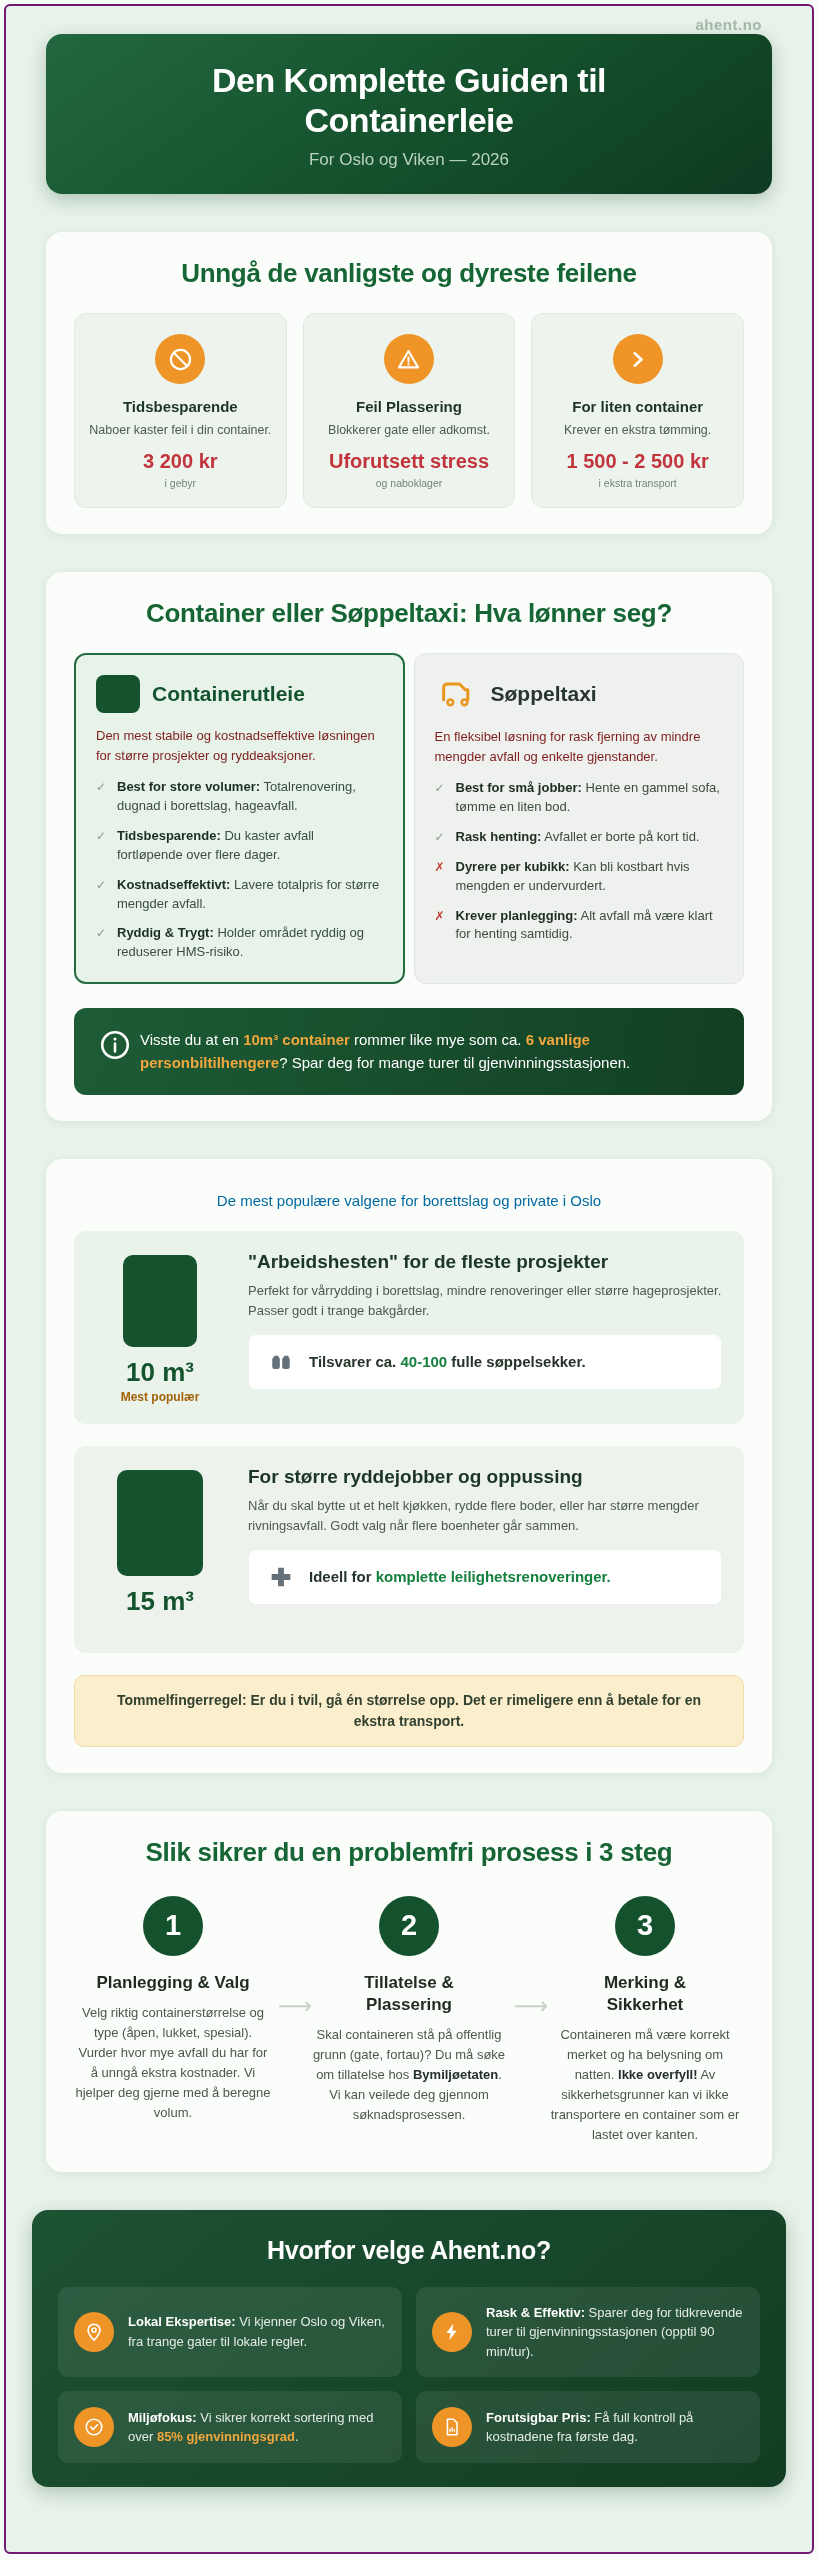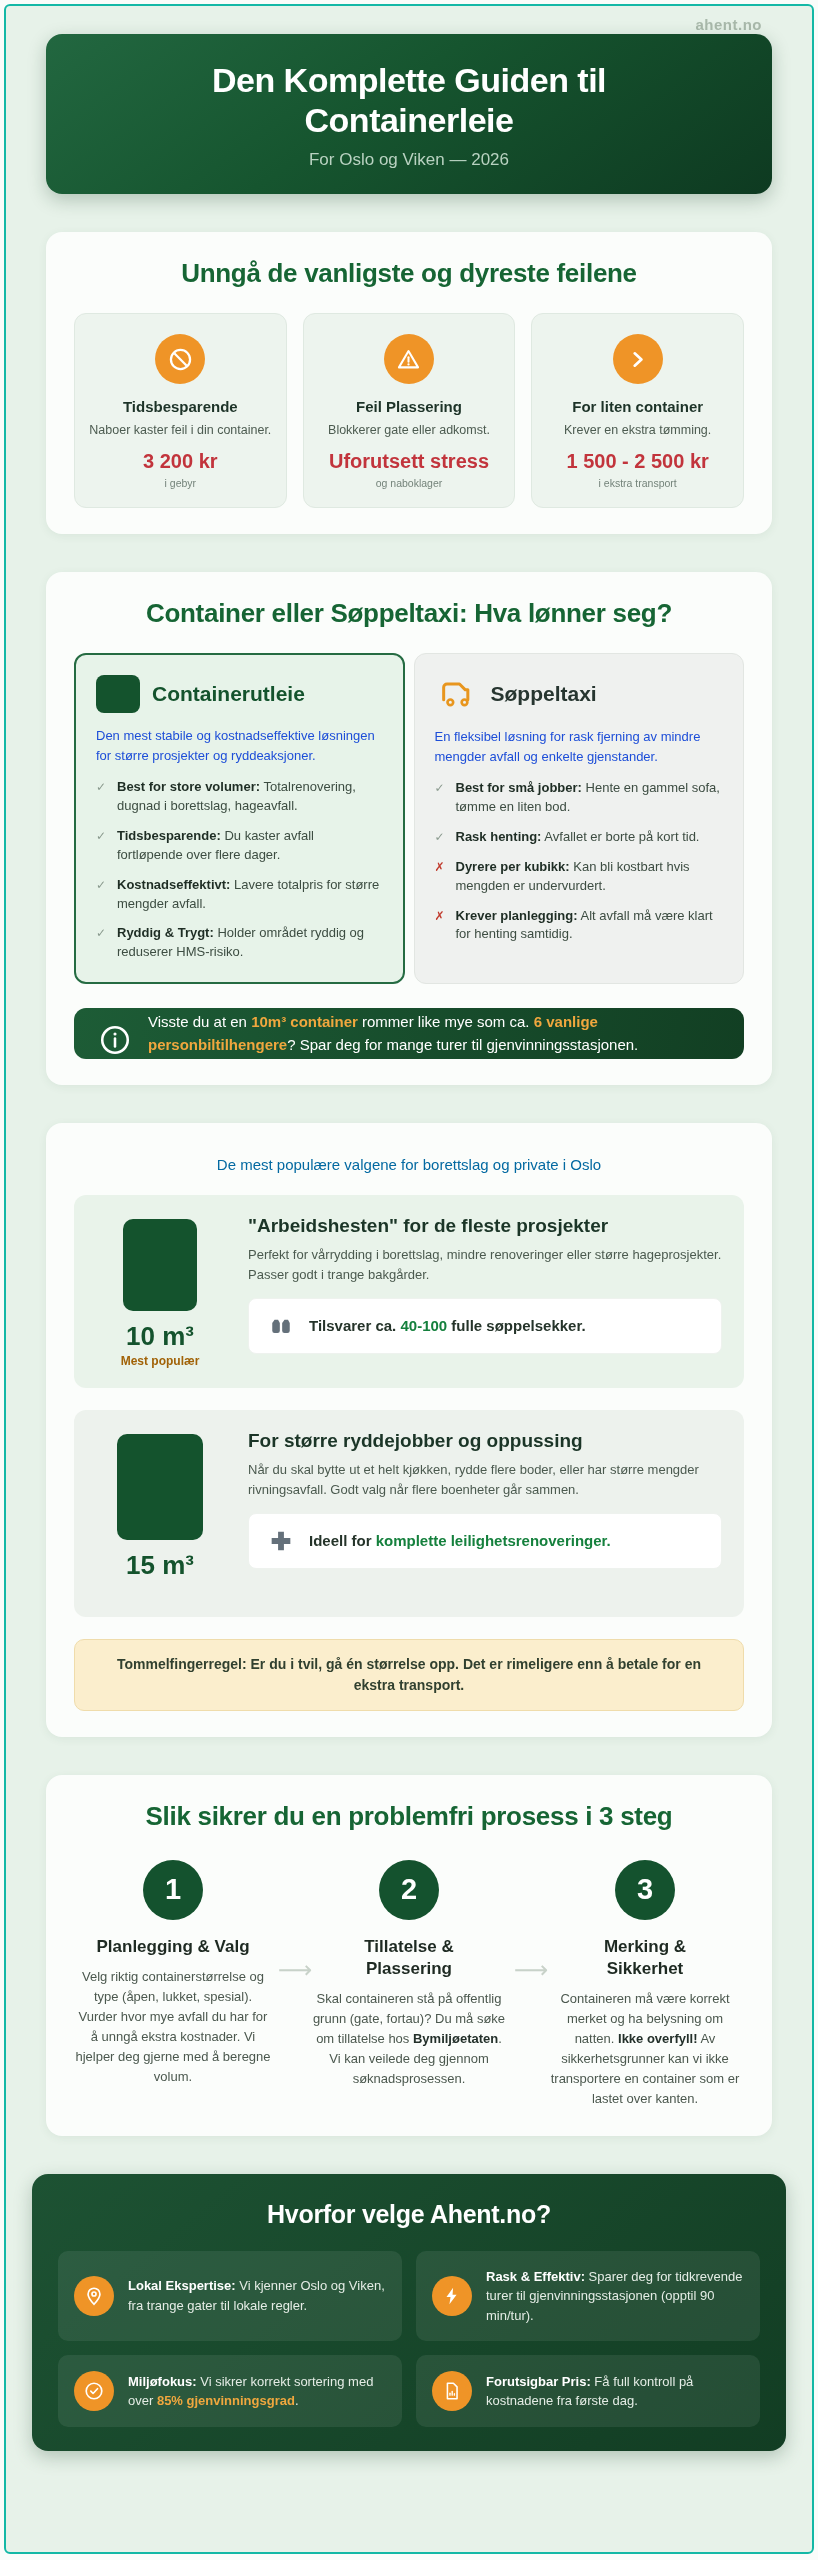--- a/index.html
+++ b/index.html
@@ -3,21 +3,21 @@
 <meta charset="utf-8">
 <style>
   * { margin:0; padding:0; box-sizing:border-box; }
   html,body { width:818px; }
   body {
     font-family:"Liberation Sans","DejaVu Sans",sans-serif;
     background:#fafcfa; height:2560px; overflow:hidden;
   }
   .frame {
     position:relative; margin:4px; height:2550px;
-    border:2px solid #14b8a6; border-radius:6px;
+    border:2px solid #701a75; border-radius:6px;
     background:#e7f2e9; overflow:hidden;
   }
   .watermark {
     position:absolute; top:10px; right:50px; z-index:0;
     font-size:15px; font-weight:bold; color:#a9b9ab; letter-spacing:.5px;
   }
   
   .hero {
     position:relative; z-index:1; margin:28px 40px 0;
     background:linear-gradient(145deg,#226740 0%,#16552f 45%,#0e3a21 100%);
@@ -52,33 +52,33 @@
   .cmp-grid { display:grid; grid-template-columns:1fr 1fr; gap:9px; margin-top:24px; }
   .cmp-card { border-radius:12px; padding:20px; }
   .cmp-green { background:#e7f3e9; border:2px solid #256b42; }
   .cmp-gray  { background:#eff1ef; border:1px solid #e2e6e2; }
   .cmp-head { display:flex; align-items:center; gap:12px; }
   .box-icon { width:44px; height:38px; background:#14532d; border-radius:8px; flex:none; }
   .truck-icon svg { width:44px; height:40px; display:block; }
   .cmp-title { font-size:21px; font-weight:bold; }
   .cmp-green .cmp-title { color:#14532d; }
   .cmp-gray  .cmp-title { color:#273630; }
-  .cmp-intro { font-size:13px; color:#1d4ed8; line-height:1.5; margin-top:13px; }
+  .cmp-intro { font-size:13px; color:#7f1d1d; line-height:1.5; margin-top:13px; }
   .cmp-list { list-style:none; margin-top:13px; }
   .cmp-list li { display:flex; gap:8px; font-size:13px; line-height:1.45; margin-bottom:11px; }
   .cmp-list li:last-child { margin-bottom:0; }
   .mark { flex:none; width:13px; font-size:12px; font-weight:bold; padding-top:1px; }
   .mark.check { color:#8a9a8e; }
   .mark.cross { color:#c0392b; }
   .lead { font-weight:bold; color:#1e2d24; }
   .rest { color:#3d4d42; }
   
   .fact-banner {
     margin-top:24px; background:linear-gradient(100deg,#1d5c36,#123f23);
-    border-radius:12px; padding:2px 24px; display:flex; align-items:flex-end; gap:16px;
+    border-radius:12px; padding:20px 24px; display:flex; align-items:flex-start; gap:8px;
   }
   .info-icon { flex:none; width:34px; height:34px; }
   .info-icon svg { width:34px; height:34px; }
   .fact-text { font-size:15px; color:#fff; line-height:1.55; }
   .hl-orange { color:#f0a73e; font-weight:bold; }
   
   .size-card { border-radius:12px; padding:20px 22px; display:flex; gap:24px; margin-top:22px; }
   .size-a { background:#e9f3ea; }
   .size-b { background:#edf2ed; }
   .size-left { flex:none; width:128px; text-align:center; }

